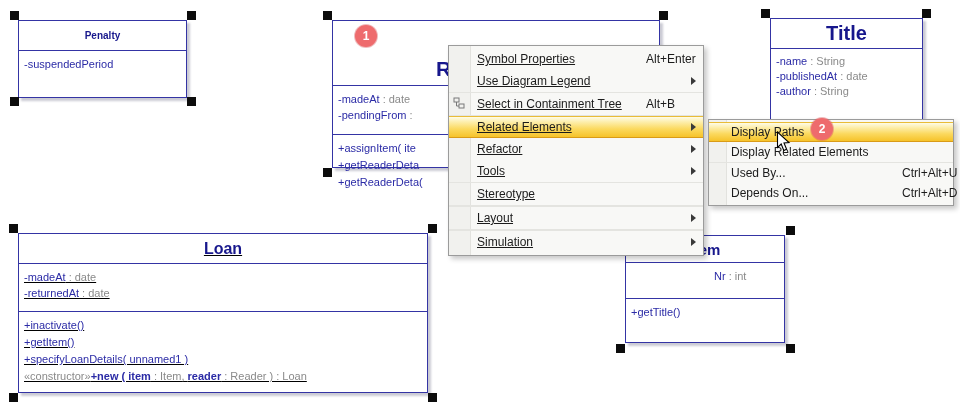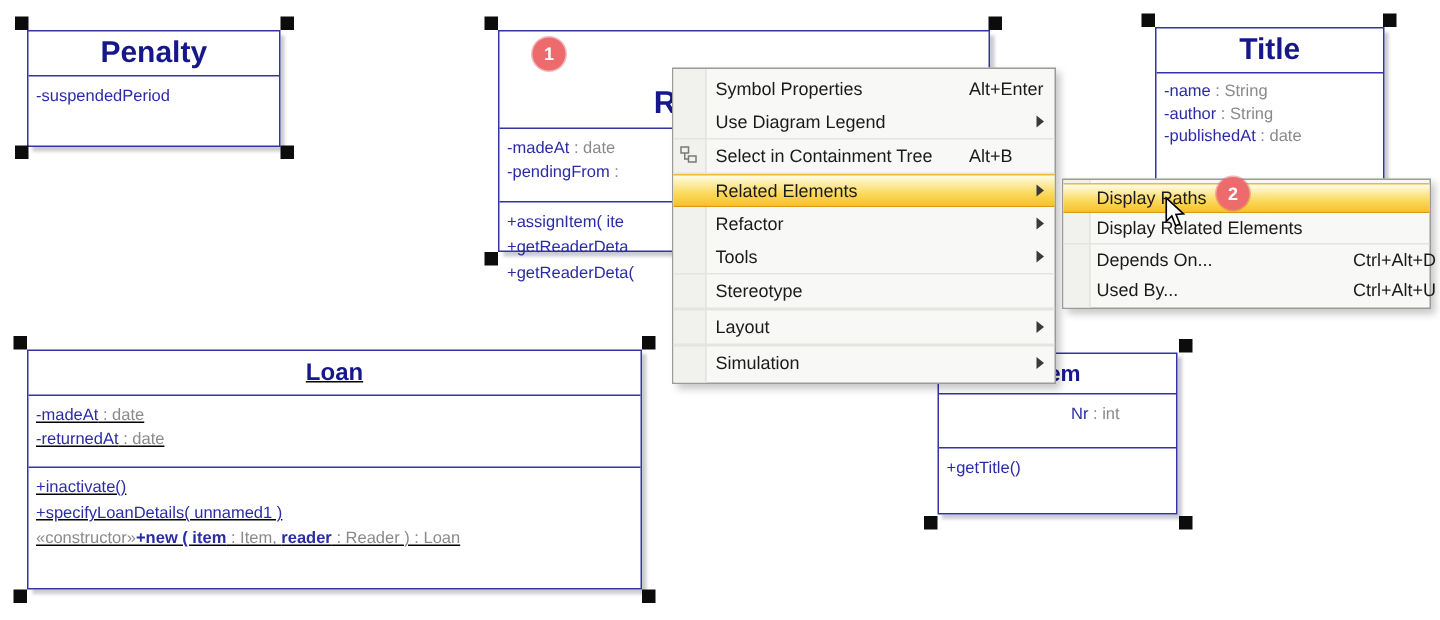--- a/index.html
+++ b/index.html
@@ -11,21 +11,21 @@
              box-shadow:3px 3px 2px rgba(140,140,160,.45);box-sizing:border-box;z-index:1;}
   .uml-title{display:flex;align-items:center;justify-content:center;
              font-weight:bold;color:#17178c;border-bottom:1px solid #3434a4;box-sizing:border-box;}
   .uml-comp{box-sizing:border-box;padding:5px 4px 0 5px;font-size:11px;color:#2b2ba6;overflow:hidden;}
   .uml-comp.ops{border-top:1px solid #3434a4;}
   .member{white-space:nowrap;line-height:16px;}
   .muted{color:#8a8a8a;}
   .seg-bold{font-weight:bold;}
 
   #cls-penalty{left:18px;top:20px;width:169px;height:78px;}
-  #cls-penalty .uml-title{height:30px;font-size:20px;}
+  #cls-penalty .uml-title{height:30px;font-size:10px;}
   #cls-reservation{left:332px;top:20px;width:328px;height:148px;}
   #cls-reservation .uml-title{height:33px;font-size:21px;margin-top:32px;}
   #cls-reservation .uml-attrs{height:48px;}
   #cls-reservation .ops .member{line-height:17px;}
   #cls-title{left:770px;top:18px;width:153px;height:110px;}
   #cls-title .uml-title{height:30px;font-size:20px;}
   #cls-title .uml-attrs .member{line-height:15px;}
   #cls-loan{left:18px;top:233px;width:410px;height:160px;text-decoration:underline;}
   #cls-loan .uml-title{height:30px;font-size:16px;}
   #cls-loan .uml-attrs{height:47px;}
@@ -36,21 +36,21 @@
   #cls-item .ops .member{line-height:17px;}
 
   
   .handle{position:absolute;width:9px;height:9px;background:#0c0c0c;z-index:5;}
 
   
   .menu{position:absolute;background:#f8f8f6;border:1px solid #9b9b9b;
         box-shadow:3px 3px 5px rgba(0,0,0,.22);padding:2px 0;box-sizing:border-box;font-size:12px;color:#1b1b1b;}
   .menu::before{content:"";position:absolute;left:0;top:0;bottom:0;width:21px;
                 background:#f1f1ee;border-right:1px solid #e2e2de;z-index:0;}
-  #context-menu{left:448px;top:45px;width:256px;z-index:10;}
+  #context-menu{left:448px;top:45px;width:256px;z-index:10;text-decoration:underline;}
   #submenu{left:708px;top:119px;width:246px;z-index:11;}
   #submenu::before{width:17px;}
   .menu-row{position:relative;height:22px;display:flex;align-items:center;
             padding:0 8px 0 28px;box-sizing:border-box;z-index:1;white-space:nowrap;}
   #submenu .menu-row{height:20px;padding-left:22px;}
   .menu-row .shortcut{position:absolute;left:197px;text-align:center;}
   #submenu .menu-row .shortcut{left:193px;}
   .menu-row .arrow{position:absolute;right:7px;width:0;height:0;
                    border-left:5px solid #3a3a3a;border-top:4px solid transparent;border-bottom:4px solid transparent;}
   .menu-row.highlight{background:linear-gradient(180deg,#fefce7 0%,#fdeeab 25%,#fbd95e 60%,#f6c32a 100%);
@@ -86,32 +86,33 @@
         <div class="uml-comp ops">
           <div class="member"><span class="">+assignItem( ite</span></div>
           <div class="member"><span class="">+getReaderDeta</span></div>
           <div class="member"><span class="">+getReaderDeta(</span></div>
         </div>
       </div>
       <div class="uml-class" id="cls-title">
         <div class="uml-title">Title</div>
         <div class="uml-comp uml-attrs">
           <div class="member"><span class="">-name</span><span class="muted "> : String</span></div>
+          <div class="member"><span class="">-publishedAt</span><span class="muted "> : date</span></div>
           <div class="member"><span class="">-author</span><span class="muted "> : String</span></div>
-          <div class="member"><span class="">-publishedAt</span><span class="muted "> : date</span></div>
         </div>
       </div>
       <div class="uml-class" id="cls-loan">
         <div class="uml-title">Loan</div>
         <div class="uml-comp uml-attrs">
           <div class="member"><span class="">-madeAt</span><span class="muted "> : date</span></div>
           <div class="member"><span class="">-returnedAt</span><span class="muted "> : date</span></div>
         </div>
         <div class="uml-comp ops">
           <div class="member"><span class="">+inactivate()</span></div>
+          <div class="member"><span class="">+getItem()</span></div>
           <div class="member"><span class="">+specifyLoanDetails( unnamed1 )</span></div>
           <div class="member"><span class="muted ">«constructor»</span><span class="seg-bold">+new ( item</span><span class="muted "> : Item, </span><span class="seg-bold">reader</span><span class="muted "> : Reader ) : Loan</span></div>
         </div>
       </div>
       <div class="uml-class" id="cls-item">
         <div class="uml-title">Item</div>
         <div class="uml-comp uml-attrs">
           <div class="member"><span class="">Nr</span><span class="muted "> : int</span></div>
         </div>
         <div class="uml-comp ops">
@@ -190,26 +191,26 @@
     </div>
   <div id="submenu" class="menu">
       <div class="menu-row highlight">
         <span>Display Paths</span>
       </div>
       <div class="menu-row">
         <span>Display Related Elements</span>
       </div>
       <div class="menu-sep"></div>
       <div class="menu-row">
+        <span>Used By...</span>
+        <span class="shortcut">Ctrl+Alt+U</span>
+      </div>
+      <div class="menu-row">
         <span>Depends On...</span>
         <span class="shortcut">Ctrl+Alt+D</span>
-      </div>
-      <div class="menu-row">
-        <span>Used By...</span>
-        <span class="shortcut">Ctrl+Alt+U</span>
       </div>
     </div>
   <div id="badge-1" class="badge">1</div>
   <div id="badge-2" class="badge">2</div>
   <svg id="cursor" width="15" height="22" viewBox="0 0 15 22">
     <path d="M1.5 1 L1.5 16.5 L5.2 13 L7.8 19.5 L10.6 18.3 L8 12 L13 11.6 Z" fill="#ffffff" stroke="#000000" stroke-width="1.1"></path>
   </svg>
 </div>
 
 </body></html>

